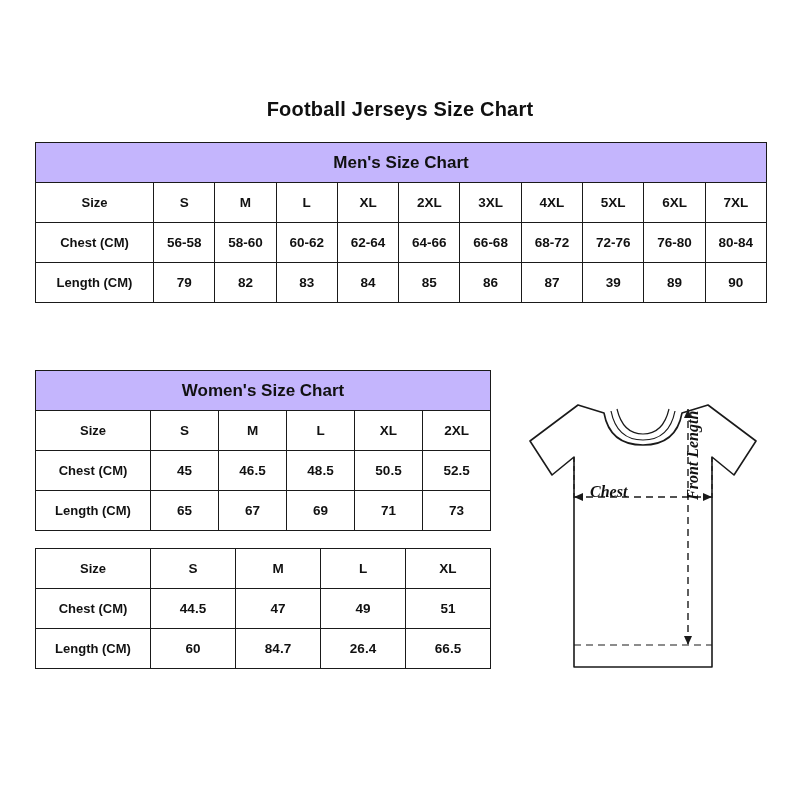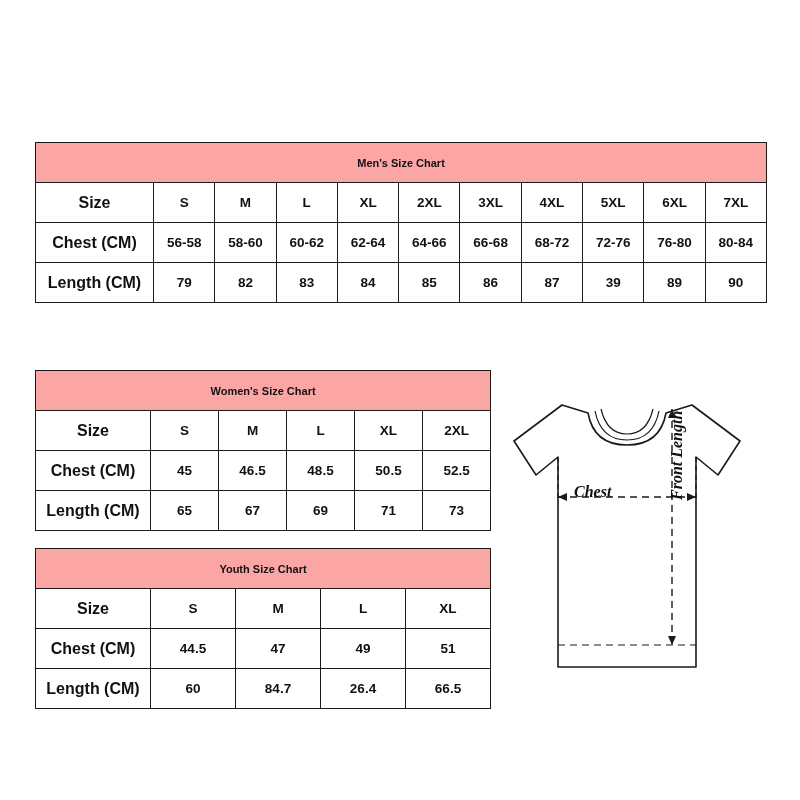--- a/index.html
+++ b/index.html
@@ -40,25 +40,25 @@
     border: 1px solid #1a1a1a;
     text-align: center;
     vertical-align: middle;
     font-size: 13.5px;
     font-weight: bold;
     color: #111111;
     padding: 0;
     background: #ffffff;
   }
   table.size-table td.label-cell {
-    font-size: 16px;
+    font-size: 13px;
   }
   table.size-table tr.caption-row td {
-    background: #fca5a5;
-    font-size: 11px;
+    background: #c4b5fd;
+    font-size: 17px;
     font-weight: bold;
     height: 38px;
   }
 
   
   #mens-table {
     position: absolute;
     left: 35px;
     top: 142px;
     width: 730px;
@@ -86,21 +86,21 @@
     top: 548px;
     width: 455px;
   }
   #youth-table td { height: 39px; }
   #youth-table col.c-label { width: 115px; }
   #youth-table col.c-data  { width: 85px; }
 
   
   .shirt-figure {
     position: absolute;
-    left: 500px;
+    left: 516px;
     top: 395px;
     width: 280px;
     height: 300px;
   }
   .shirt-figure svg {
     display: block;
   }
   .annot {
     position: absolute;
     font-family: "Liberation Serif", serif;
@@ -119,20 +119,21 @@
     top: 105px;
     transform: rotate(-90deg);
     transform-origin: left top;
   }
 </style>
 </head>
 <body>
 
 <div class="page">
 
+  <div class="page-title">Football Jerseys Size Chart</div>
 
   <table class="size-table" id="mens-table">
     <colgroup>
       <col class="c-label">
         <col class="c-data">
         <col class="c-data">
         <col class="c-data">
         <col class="c-data">
         <col class="c-data">
         <col class="c-data">
@@ -229,23 +230,20 @@
 
   <table class="size-table" id="youth-table">
     <colgroup>
       <col class="c-label">
         <col class="c-data">
         <col class="c-data">
         <col class="c-data">
         <col class="c-data">
     </colgroup>
     <tbody>
-      <tr class="caption-row">
-        <td colspan="5">Youth Size Chart</td>
-      </tr>
       <tr>
         <td class="label-cell">Size</td>
         <td>S</td>
         <td>M</td>
         <td>L</td>
         <td>XL</td>
       </tr>
       <tr>
         <td class="label-cell">Chest (CM)</td>
         <td>44.5</td>

